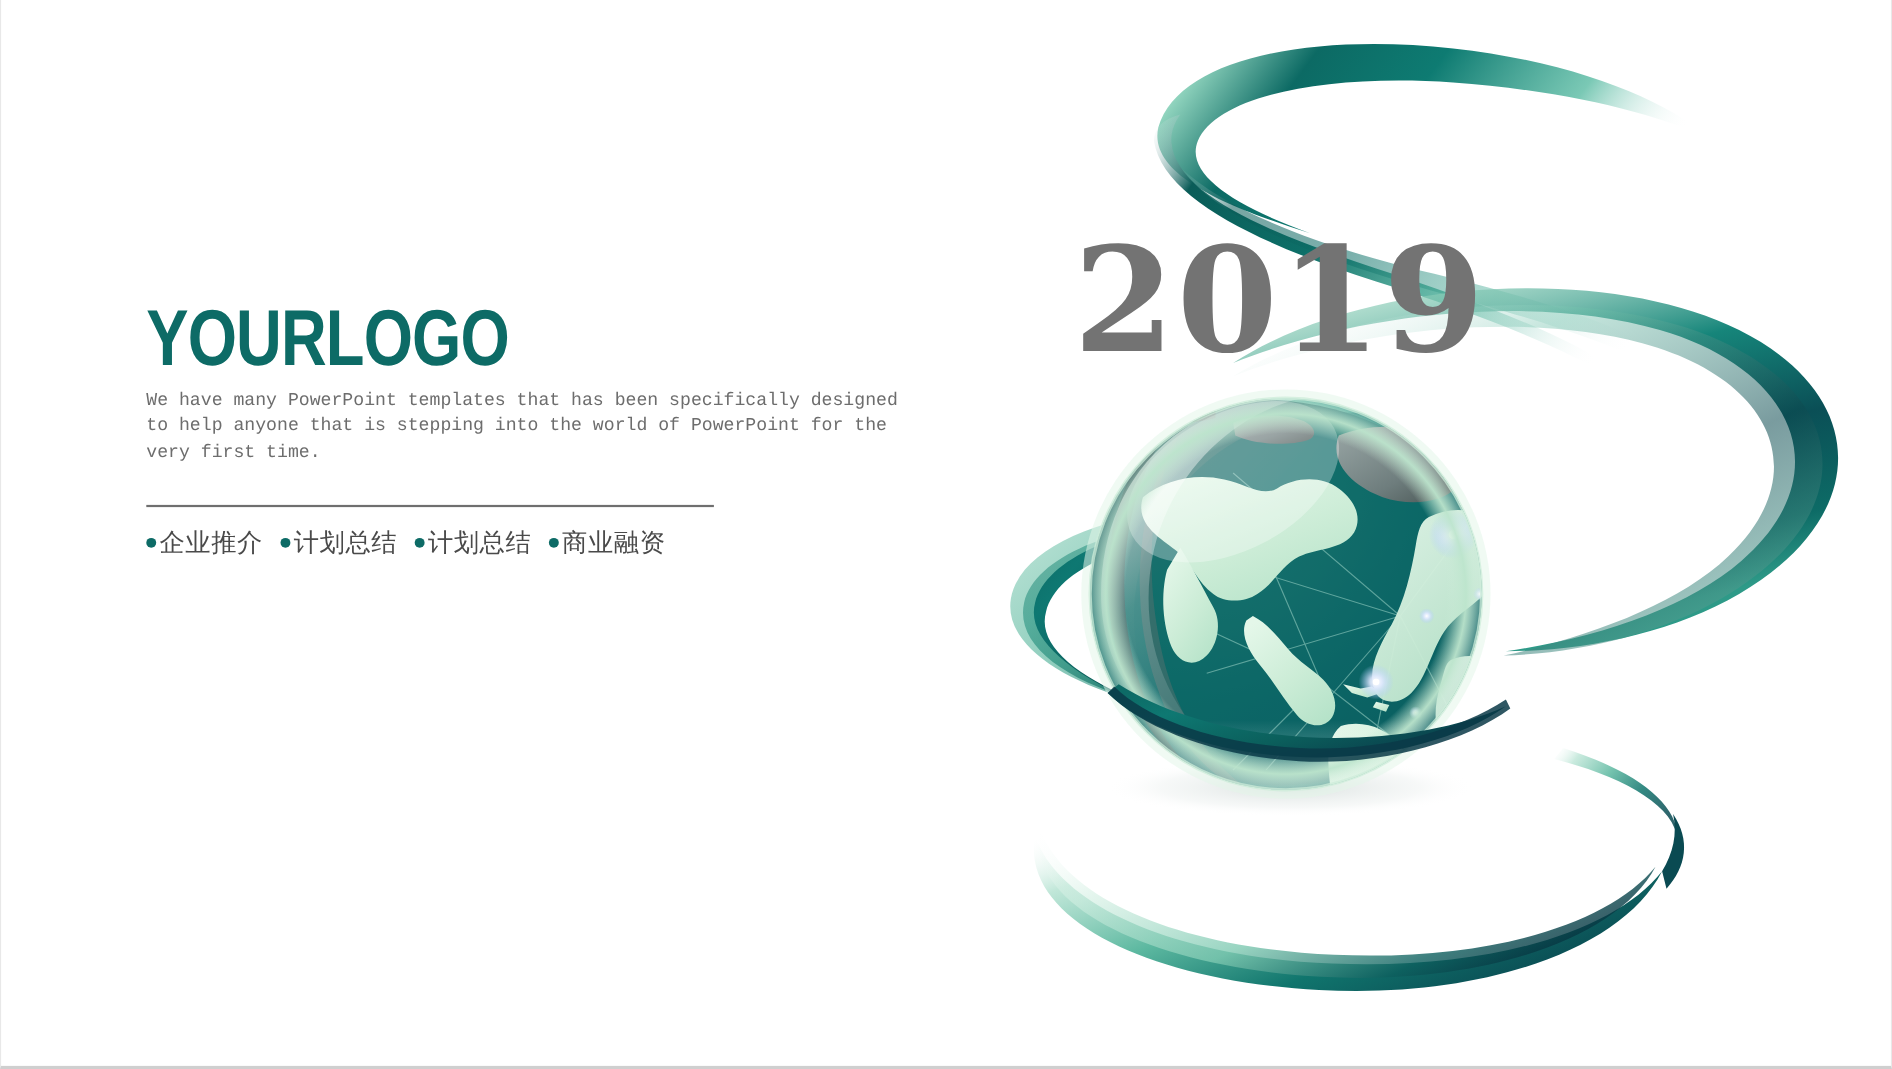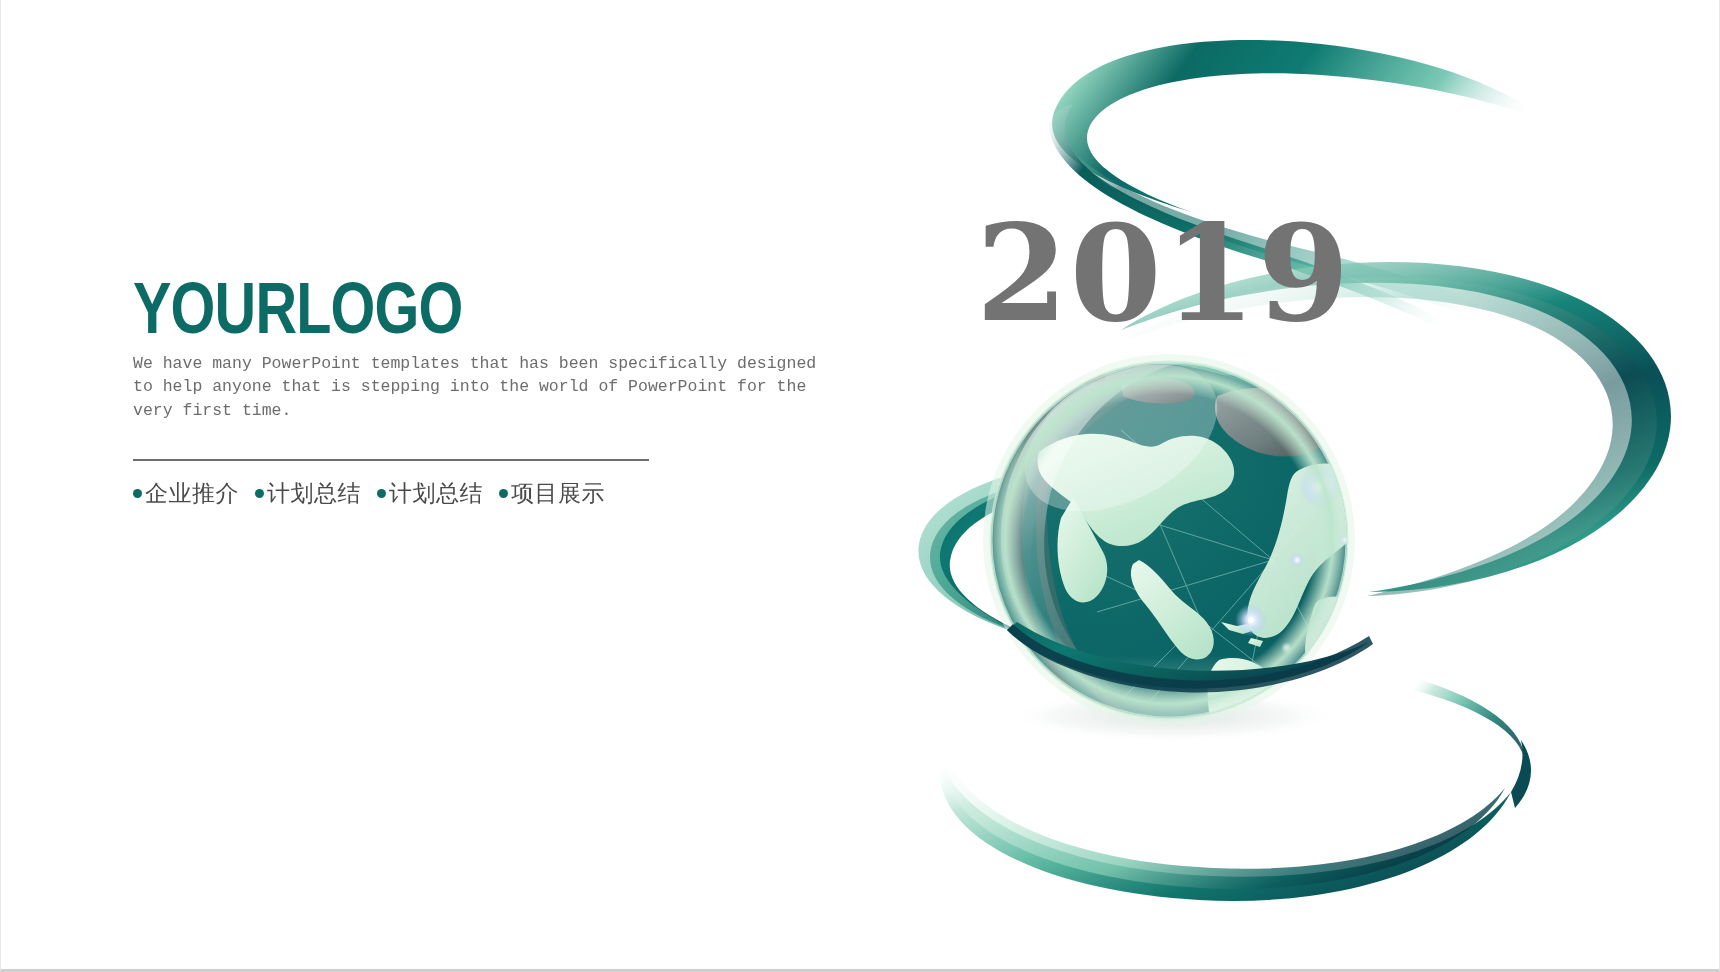--- a/index.html
+++ b/index.html
@@ -397,18 +397,18 @@
       <span class="bullet-item">
         <span class="bullet-dot"></span>
         <span>计划总结</span>
       </span>
       <span class="bullet-item">
         <span class="bullet-dot"></span>
         <span>计划总结</span>
       </span>
       <span class="bullet-item">
         <span class="bullet-dot"></span>
-        <span>项目展示</span>
+        <span>商业融资</span>
       </span>
     </div>
   </div>
 
 </div>
 
 </body></html>

